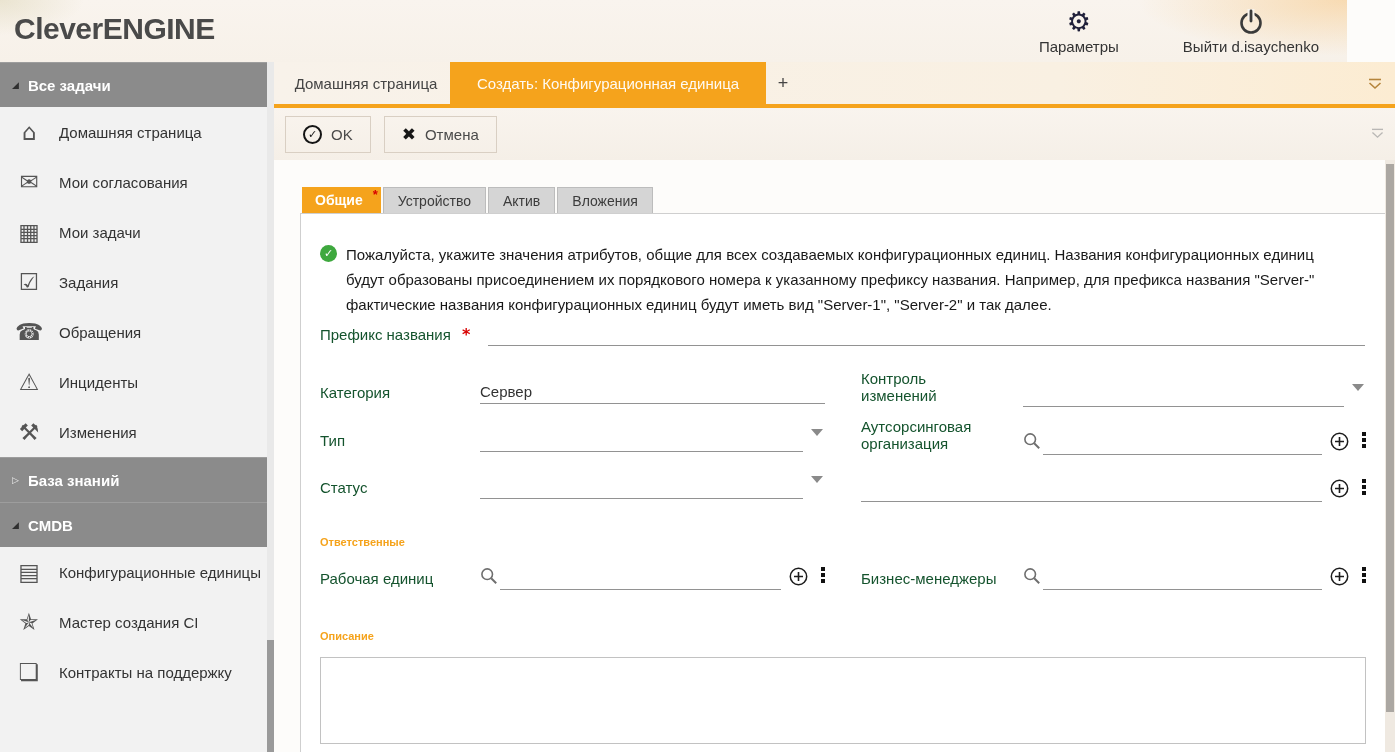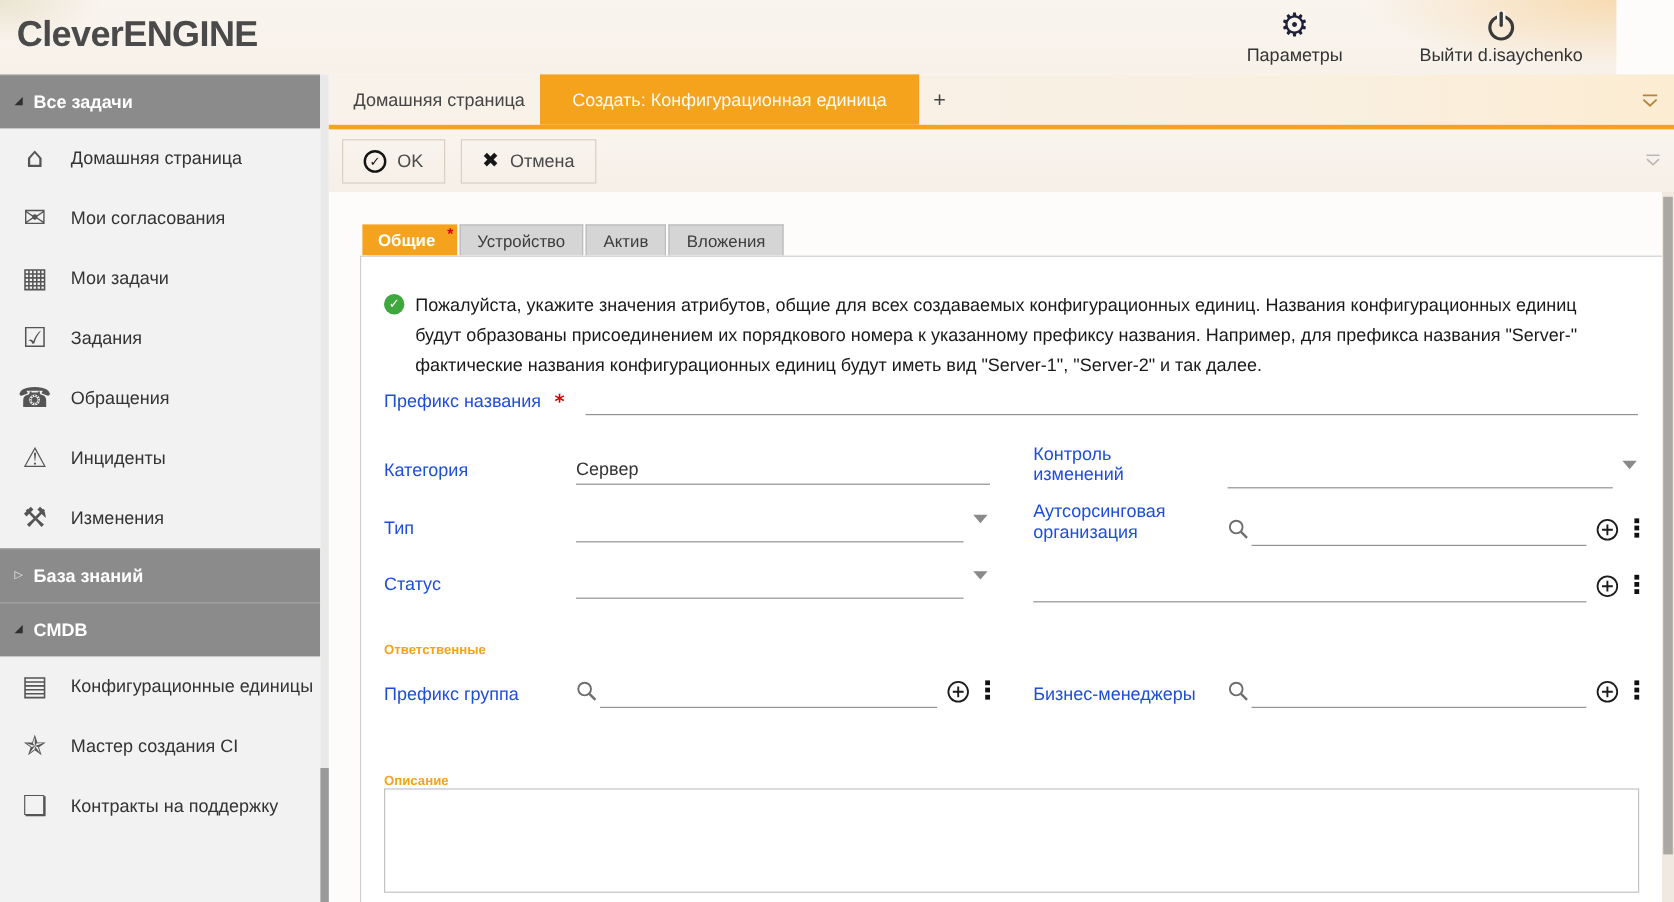--- a/index.html
+++ b/index.html
@@ -82,21 +82,21 @@
 
   .panel { position:absolute; left:14px; top:53px; width:1087px; height:640px;
     background:#ffffff; border:1px solid #cfcfcf; }
 
   .info-row { position:absolute; left:19px; top:28px; right:32px; display:flex; gap:9px; }
   .info-check { flex:none; width:17px; height:17px; margin-top:3px; border-radius:50%;
     background:#3ea83e; color:#ffffff; font-size:11px; font-weight:bold;
     display:flex; align-items:center; justify-content:center; }
   .info-text { font-size:15px; line-height:25px; color:#191919; }
 
-  .lbl { font-size:15px; color:#1d4ed8; padding-bottom:3px; }
+  .lbl { font-size:15px; color:#14532d; padding-bottom:3px; }
   .val-input { border:none; outline:none; background:transparent;
     border-bottom:1px solid #929292; font-size:15px; color:#333333;
     padding:2px 0 3px 0; font-family:"Liberation Sans",sans-serif; min-width:0; }
 
   .row { position:absolute; display:flex; align-items:flex-end; height:40px; }
   .row .lbl { flex:none; }
   .row-left  { left:19px;  width:505px; }
   .row-right { left:560px; width:505px; }
   .row-left  .lbl { width:160px; }
   .row-right .lbl { width:162px; padding-right:24px; }
@@ -315,21 +315,21 @@
             <i></i>
             <i></i>
             <i></i>
           </span>
       </div>
     </div>
 
     <div class="sect-hd" style="top:322px;">Ответственные</div>
 
     <div class="row row-left" style="top:336px;">
-      <span class="lbl">Префикс группа</span>
+      <span class="lbl">Рабочая единиц</span>
       <div class="fieldzone">
         <svg class="mag" width="18" height="18" viewBox="0 0 18 18">
           <circle cx="7.2" cy="7.2" r="5.3" fill="none" stroke="#6e6e6e" stroke-width="1.6"></circle>
           <line x1="11.2" y1="11.2" x2="16.2" y2="16.2" stroke="#6e6e6e" stroke-width="2"></line>
         </svg>
         <input class="val-input" type="text" value="" style="">
         <svg class="plus-ico" width="19" height="19" viewBox="0 0 19 19">
           <circle cx="9.5" cy="9.5" r="8.2" fill="none" stroke="#1c1c1c" stroke-width="1.5"></circle>
           <path d="M9.5 5 v9 M5 9.5 h9" stroke="#1c1c1c" stroke-width="1.6"></path>
         </svg>
@@ -353,21 +353,21 @@
           <path d="M9.5 5 v9 M5 9.5 h9" stroke="#1c1c1c" stroke-width="1.6"></path>
         </svg>
         <span class="kebab">
             <i></i>
             <i></i>
             <i></i>
           </span>
       </div>
     </div>
 
-    <div class="sect-hd" style="top:431px;">Описание</div>
+    <div class="sect-hd" style="top:416px;">Описание</div>
     <textarea class="desc-box" style=""></textarea>
 
   </div>
 
   <div class="v-scroll">
     <div class="thumb"></div>
   </div>
 </div>
 
 </body></html>

